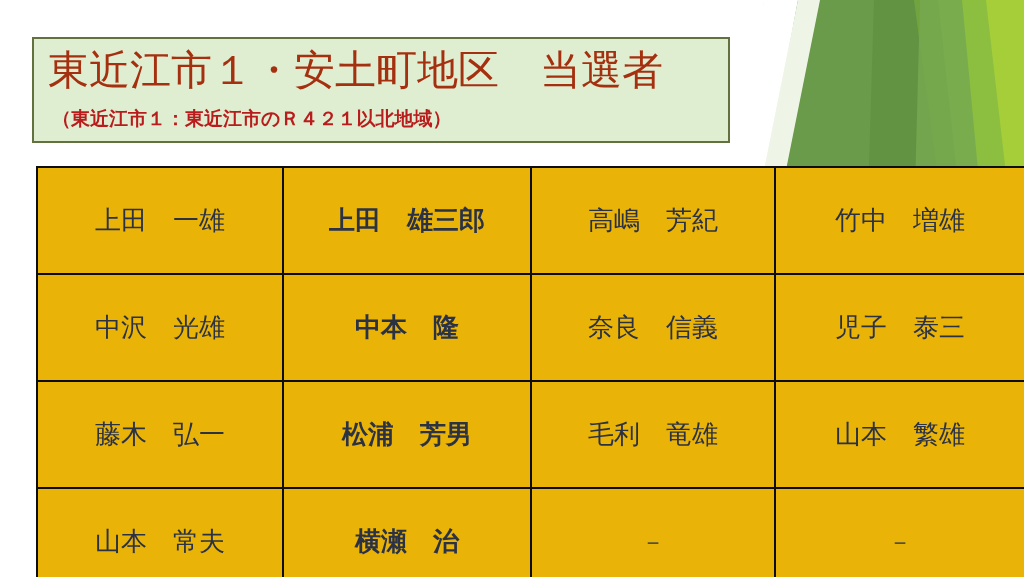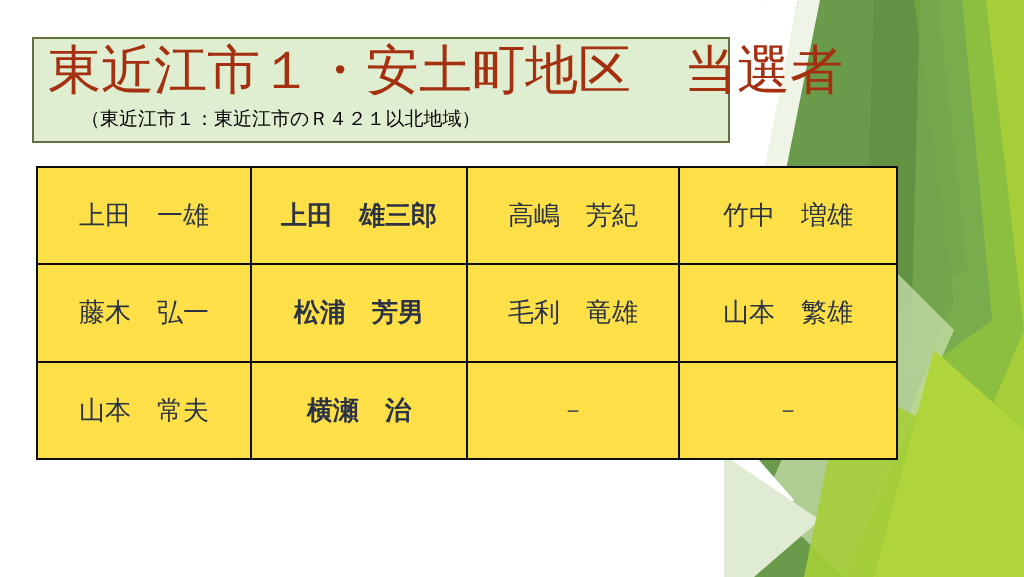--- a/index.html
+++ b/index.html
@@ -46,60 +46,59 @@
     width: 698px;
     height: 106px;
     background: #dfeed0;
     border: 2px solid #63713f;
     box-sizing: border-box;
   }
   #title-main {
     position: absolute;
     left: 14px;
     top: -3px;
-    font-size: 53px;
+    font-size: 41px;
     line-height: 68px;
     color: #a53010;
     white-space: pre;
     font-weight: normal;
     letter-spacing: 0px;
   }
   #title-sub {
     position: absolute;
     left: 18px;
     top: 66px;
     font-size: 19px;
     line-height: 28px;
-    color: #000000;
+    color: #b91c1c;
     white-space: pre;
-    font-weight: normal;
-    margin-left: 29px;
+    font-weight: bold;
   }
 
   
   #winners-table {
     position: absolute;
     left: 36px;
     top: 166px;
     width: 852px;
     height: 294px;
     border-collapse: collapse;
     background: #ffffff;
     table-layout: fixed;
   }
   #winners-table td {
     border: 2px solid #0d0d0d;
     text-align: center;
     vertical-align: middle;
     font-size: 26px;
     color: #2a3244;
     white-space: pre;
-    padding: 0;
+    padding: 16px;
     height: 73px;
-    background: #fde047;
+    background: #eab308;
   }
   #winners-table .dash {
     font-size: 24px;
     color: #3c4250;
   }
   #winners-table tr td:nth-child(1) { width: 212px; }
   #winners-table tr td:nth-child(2) { width: 214px; font-weight: bold; }
   #winners-table tr td:nth-child(3) { width: 210px; }
   #winners-table tr td:nth-child(4) { width: 216px; margin-left: 20px; }
 </style>
@@ -145,20 +144,26 @@
 
   <table id="winners-table">
     <tbody>
       <tr>
         <td>上田　一雄</td>
         <td>上田　雄三郎</td>
         <td>高嶋　芳紀</td>
         <td>竹中　増雄</td>
       </tr>
       <tr>
+        <td>中沢　光雄</td>
+        <td>中本　隆</td>
+        <td>奈良　信義</td>
+        <td>児子　泰三</td>
+      </tr>
+      <tr>
         <td>藤木　弘一</td>
         <td>松浦　芳男</td>
         <td>毛利　竜雄</td>
         <td>山本　繁雄</td>
       </tr>
       <tr>
         <td>山本　常夫</td>
         <td>横瀬　治</td>
         <td class="dash">－</td>
         <td class="dash">－</td>

